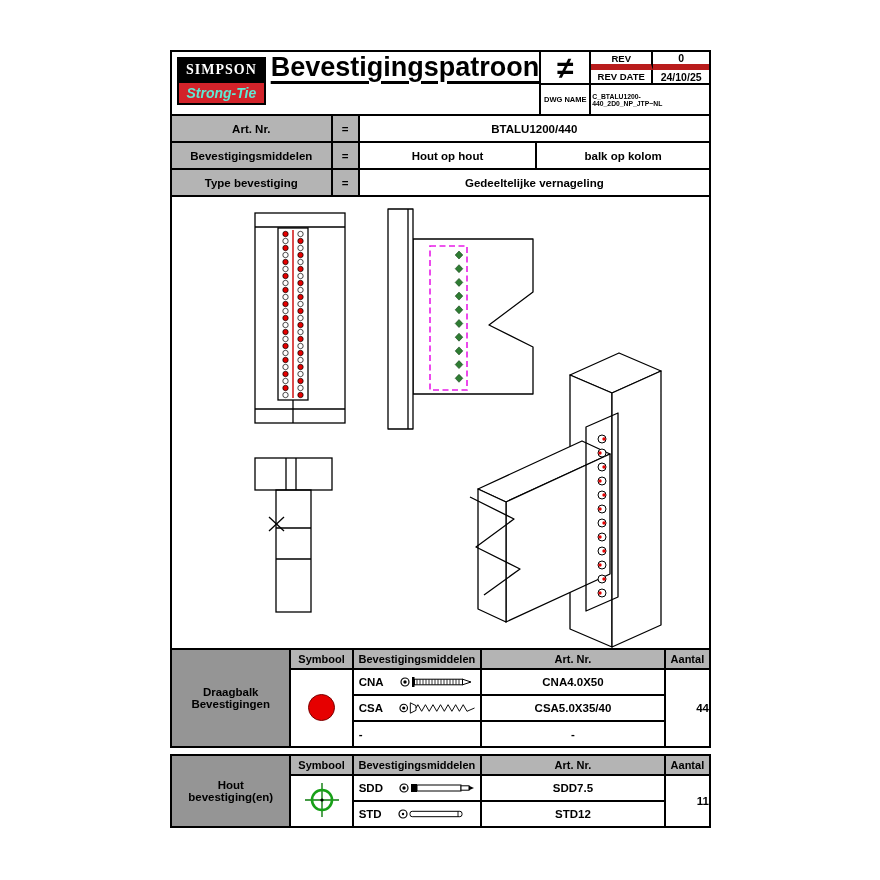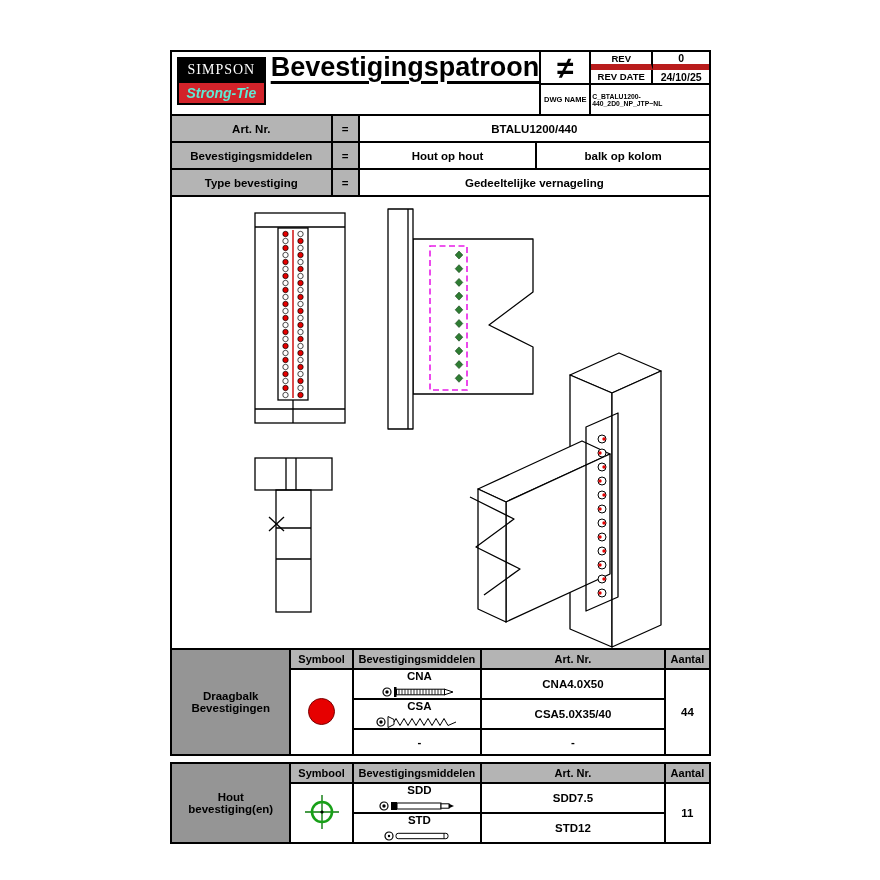--- a/index.html
+++ b/index.html
@@ -3,21 +3,21 @@
 <meta charset="utf-8">
 <style>
   * { margin:0; padding:0; box-sizing:border-box; }
   html,body { width:880px; height:880px; background:#ffffff; font-family:"Liberation Sans", sans-serif; color:#000; }
   body { position:relative; }
   .sheet { position:absolute; left:170px; top:50px; width:541px; }
 
   
   .hdr { display:flex; border:2px solid #000; height:66px; background:#fff; }
   .logo-cell { width:102px; padding:5px 5px; }
-  .logo-top { background:#000; color:#fff; font-family:"Liberation Serif", serif; font-weight:normal;
+  .logo-top { background:#000; color:#fff; font-family:"Liberation Serif", serif; font-weight:bold;
               text-align:center; font-size:14px; letter-spacing:1px; padding:3px 0; border:2px solid #000; }
   .logo-bottom { background:#d2232a; color:#5eead4; font-weight:bold; font-style:italic; text-align:center;
               font-size:14px; padding:2px 0; border:2px solid #000; border-top:none; }
   .title-cell { flex:1; display:flex; justify-content:center; }
   .sheet-title { font-size:27px; font-weight:bold; text-decoration:underline; text-decoration-thickness:2.5px; text-underline-offset:5px; }
   .title-block { width:176px; border-left:2px solid #000; display:flex; flex-direction:column; }
   .tb-rowA { display:flex; height:33px; border-bottom:2px solid #000; }
   .proj-cell { width:50px; border-right:2px solid #000; display:flex; align-items:center; justify-content:center;
                font-size:30px; font-weight:bold; line-height:1; }
   .rev-grid { flex:1; display:grid; grid-template-columns:62px 1fr; grid-template-rows:1fr 1fr; }
@@ -43,23 +43,23 @@
   .drawing svg { display:block; width:537px; height:451px; }
 
   
   .fast-table { margin-top:-2px; }
   .fast-table.second { margin-top:6px; }
   .fast-table th { background:#b4b4b4; height:20px; font-size:11px; font-weight:bold; }
   .fast-table td { height:26px; font-weight:bold; font-size:11.5px; }
   .group-cell { background:#959595; text-align:center; font-size:11.5px; padding:0 10px; }
   .symbol-cell { text-align:center; vertical-align:middle; background:#fff; }
   .fast-cell { text-align:left; padding-left:5px; white-space:nowrap; }
-  .fast-cell .fastline { display:flex; align-items:center; gap:4px;flex-direction:column; }
+  .fast-cell .fastline { display:flex; align-items:center; gap:16px; }
   .art-cell { text-align:center; }
-  .qty-cell { text-align:center; font-size:12.5px; }
+  .qty-cell { text-align:right; font-size:12.5px; }
   .red-dot { display:inline-block; width:27px; height:27px; border-radius:50%;
              background:#e60000; border:1.5px solid #7a0000; }
 </style>
 </head>
 <body>
 
 <div class="sheet">
 
   <div class="hdr">
     <div class="logo-cell">

